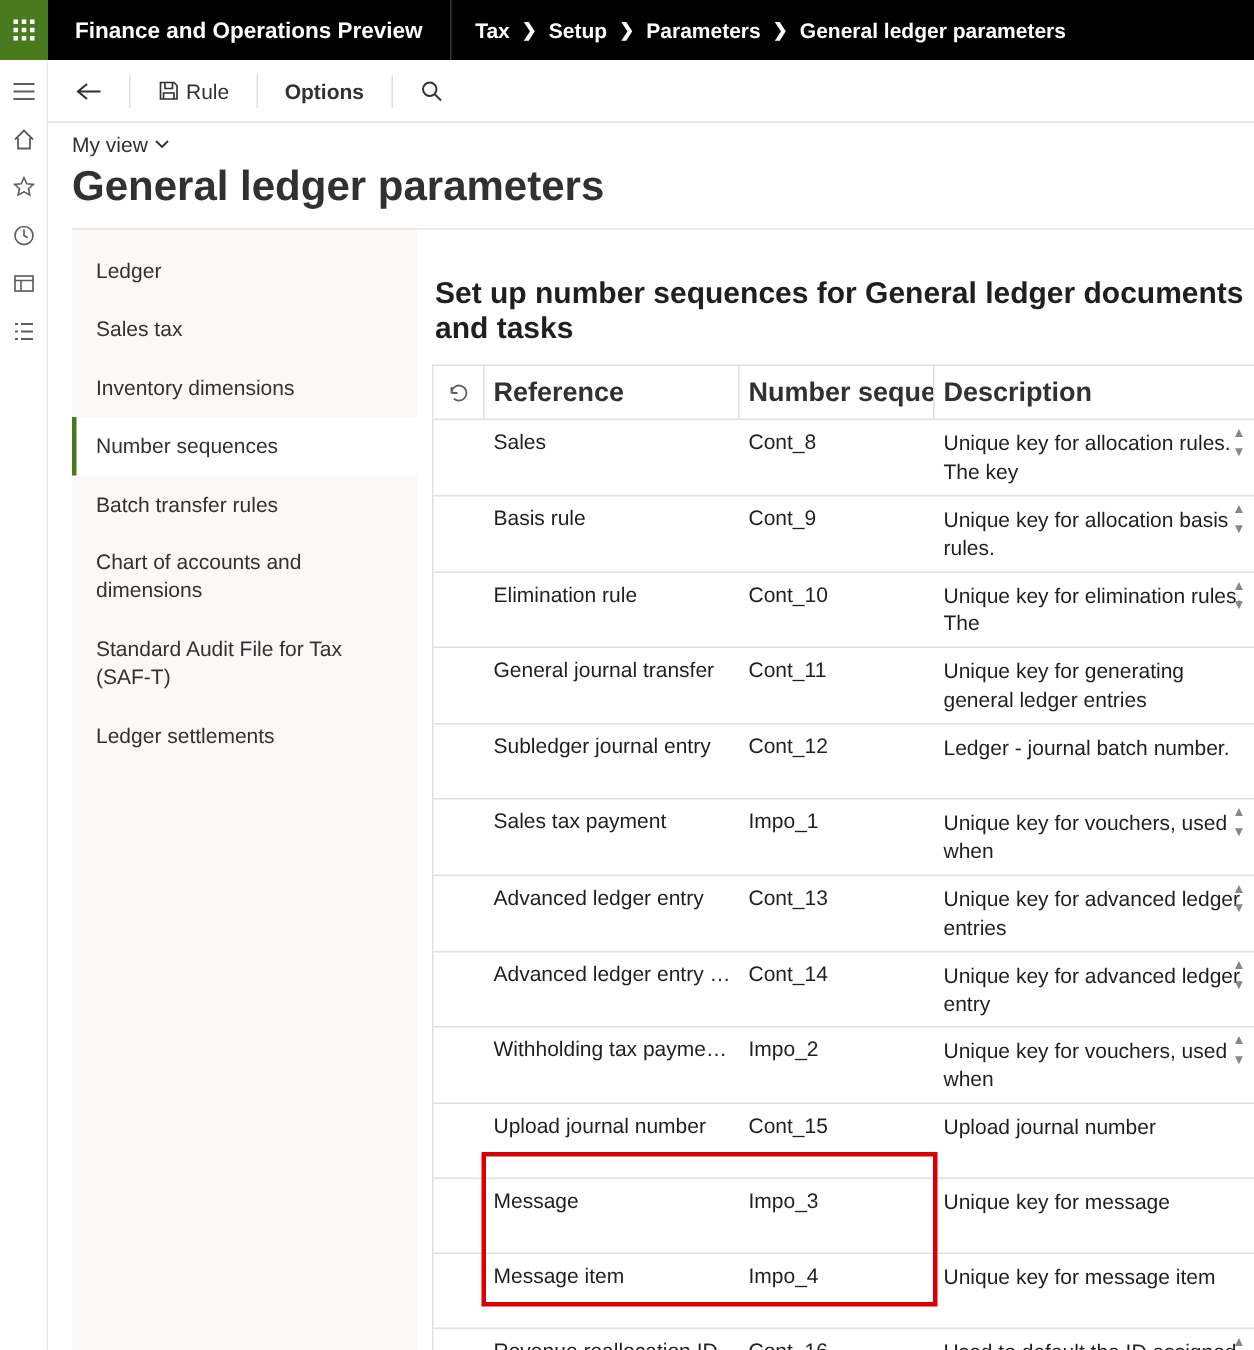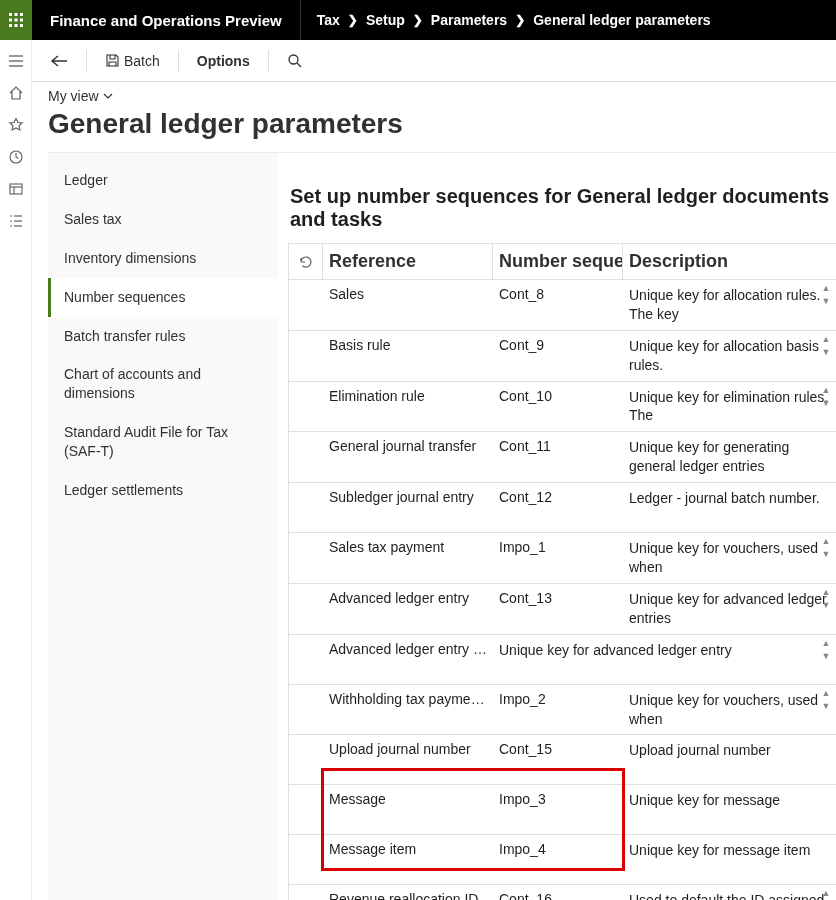--- a/index.html
+++ b/index.html
@@ -286,21 +286,21 @@
   <div class="ab-btn">
     <svg width="18" height="14" viewBox="0 0 18 14">
         <path d="M8 2 L2 7 L8 12 M2 7 H17" fill="none" stroke="#323130" stroke-width="1.4"></path>
       </svg>
   </div>
   <div class="ab-sep"></div>
   <div class="ab-btn">
     <svg width="15" height="15" viewBox="0 0 15 15">
         <path d="M2 2h9l2 2v9H2z M5 2v4h5V2 M4 9h7v4H4z" fill="none" stroke="#323130" stroke-width="1.1"></path>
       </svg>
-    <span>Batch</span>
+    <span>Rule</span>
   </div>
   <div class="ab-sep"></div>
   <div class="ab-btn options">
     <span>Options</span>
   </div>
   <div class="ab-sep"></div>
   <div class="ab-btn">
     <svg width="16" height="16" viewBox="0 0 16 16">
         <circle cx="6.5" cy="6.5" r="4.5" fill="none" stroke="#323130" stroke-width="1.3"></circle>
         <line x1="10" y1="10" x2="14" y2="14" stroke="#323130" stroke-width="1.3"></line>
@@ -398,20 +398,21 @@
             <div class="td-ref">Advanced ledger entry</div>
             <div class="td-seq">Cont_13</div>
             <div class="td-desc">Unique key for advanced ledger entries<div class="spin">
                 <span>▲</span>
                 <span>▼</span>
               </div></div>
           </div>
           <div class="trow" id="row-7">
             <div class="td-pad"></div>
             <div class="td-ref">Advanced ledger entry vo...</div>
+            <div class="td-seq">Cont_14</div>
             <div class="td-desc">Unique key for advanced ledger entry<div class="spin">
                 <span>▲</span>
                 <span>▼</span>
               </div></div>
           </div>
           <div class="trow" id="row-8">
             <div class="td-pad"></div>
             <div class="td-ref">Withholding tax payment ...</div>
             <div class="td-seq">Impo_2</div>
             <div class="td-desc">Unique key for vouchers, used when<div class="spin">

